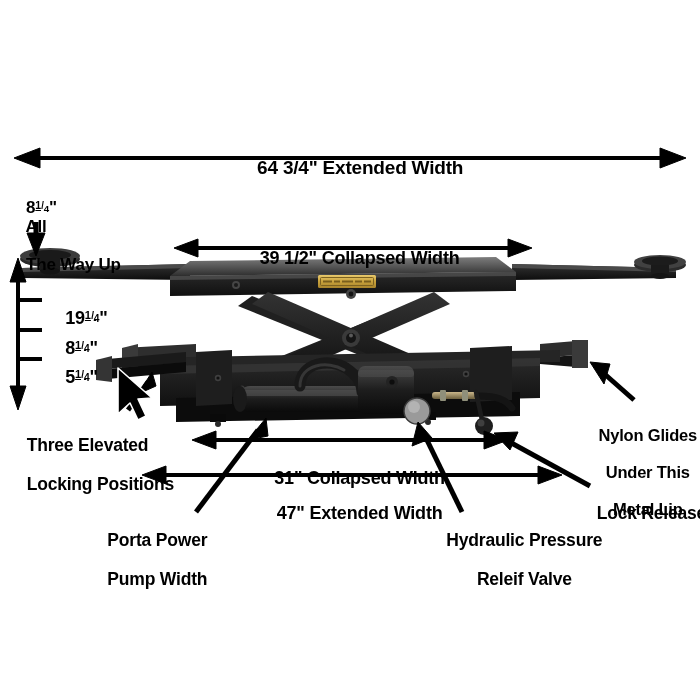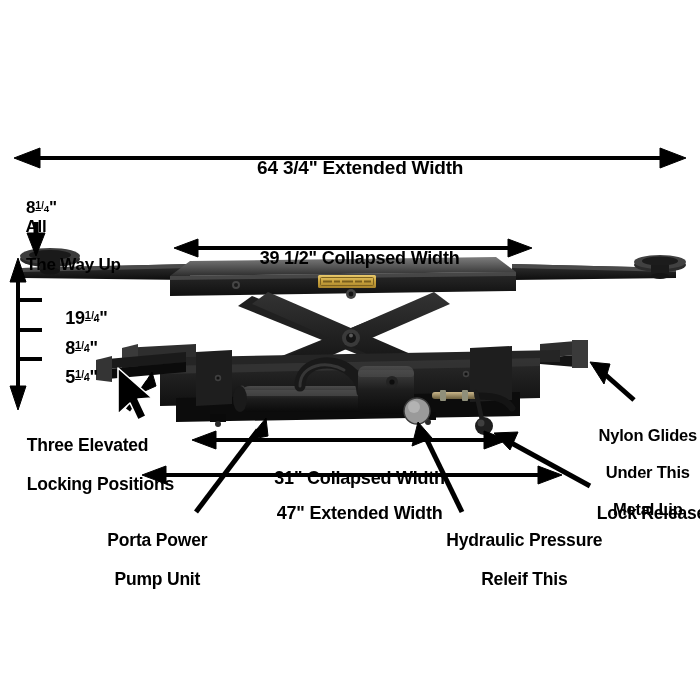--- a/index.html
+++ b/index.html
@@ -312,21 +312,21 @@
   <div class="lbl ctr" style="left:215px; top:483px; width:270px; font-size:18px;">
     <span>47" Extended Width</span>
   </div>
 
   <div class="lbl" style="left:578px; top:484px; width:120px; font-size:17.5px;">
     <span>Lock Release</span>
   </div>
 
   <div class="lbl ctr" style="left:48px; top:511px; width:200px; font-size:17.5px;">
     <span>Porta Power</span><br>
-    <span>Pump Unit</span>
+    <span>Pump Width</span>
   </div>
 
   <div class="lbl ctr" style="left:410px; top:511px; width:210px; font-size:17.5px;">
     <span>Hydraulic Pressure</span><br>
-    <span>Releif This</span>
+    <span>Releif Valve</span>
   </div>
 
 </div>
 
 </body></html>

